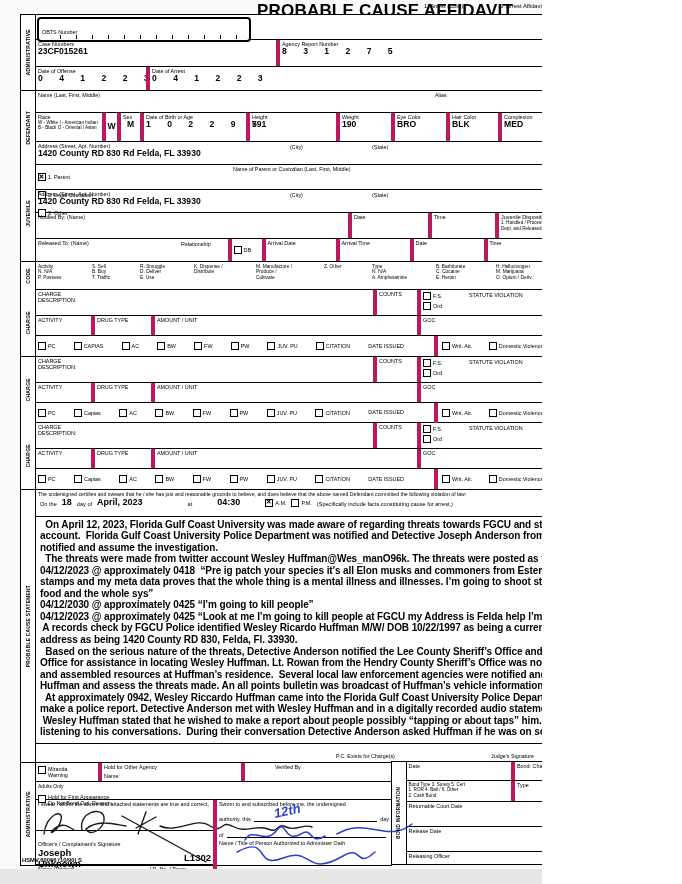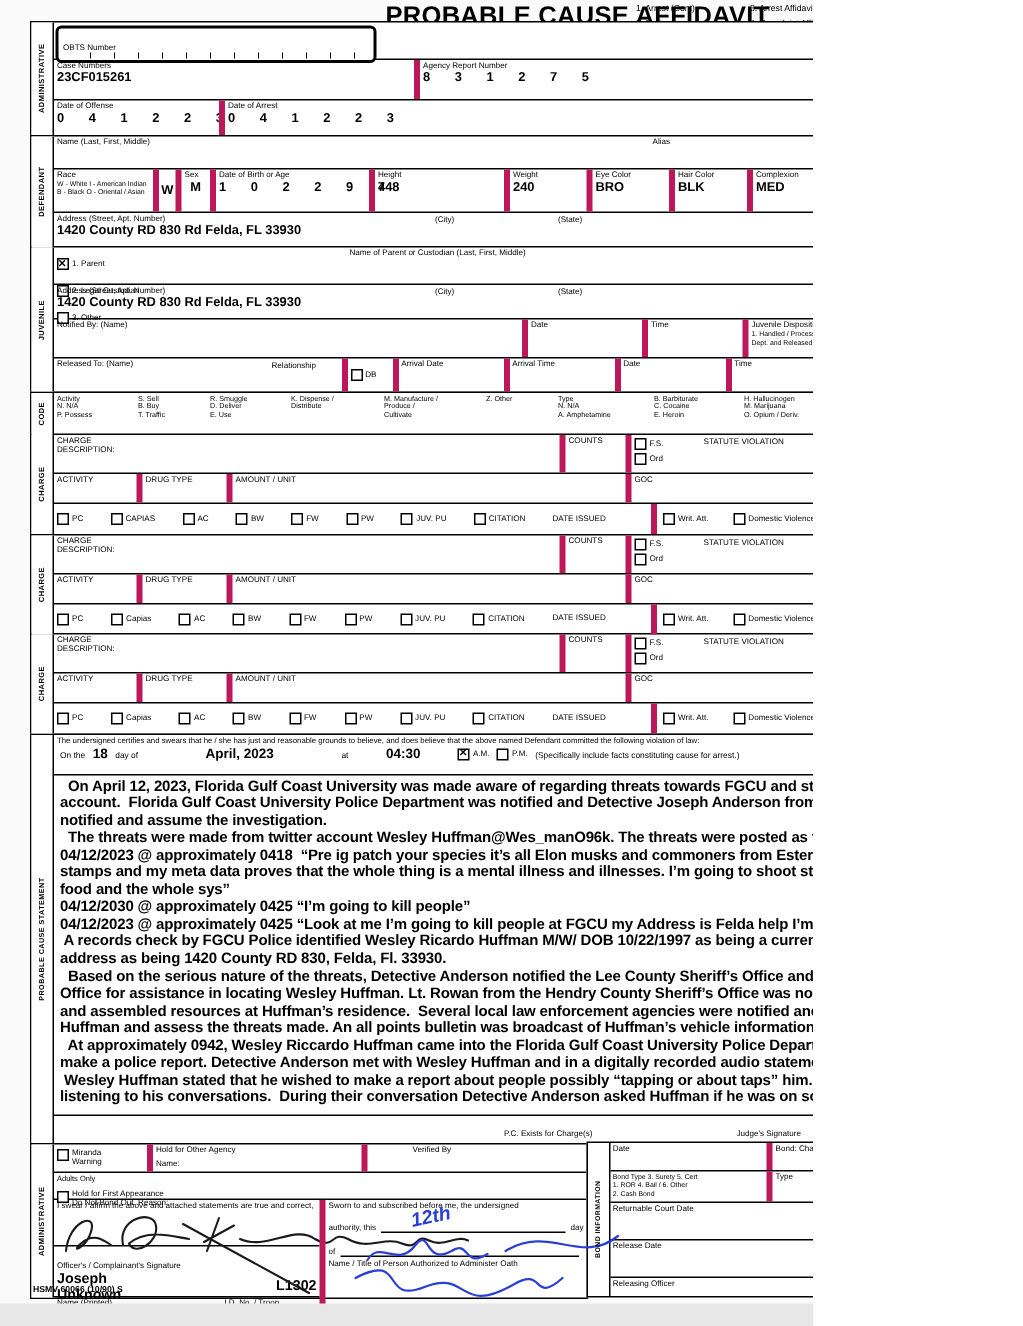--- a/index.html
+++ b/index.html
@@ -124,25 +124,25 @@
           <div class="c" style="width:23px">
             <span class="lbl">Sex</span>
             <span class="val" style="text-align:center">M</span>
           </div>
           <div class="c" style="width:106px">
             <span class="lbl">Date of Birth or Age</span>
             <span class="val digits">1 0 2 2 9 7</span>
           </div>
           <div class="c" style="width:90px">
             <span class="lbl">Height</span>
-            <span class="val">448</span>
+            <span class="val">591</span>
           </div>
           <div class="c" style="width:55px">
             <span class="lbl">Weight</span>
-            <span class="val">240</span>
+            <span class="val">190</span>
           </div>
           <div class="c" style="width:55px">
             <span class="lbl">Eye Color</span>
             <span class="val">BRO</span>
           </div>
           <div class="c" style="width:52px">
             <span class="lbl">Hair Color</span>
             <span class="val">BLK</span>
           </div>
           <div class="c" style="width:58px">
@@ -601,21 +601,21 @@
           <span style="font-size:4.8px">PROBABLE CAUSE STATEMENT</span>
         </div>
       <div class="sbody">
         <div class="r" style="height:26px;flex-direction:column;display:flex">
           <div class="c" style="border-left:none">
             <span class="lbl" style="font-size:5.2px">The undersigned certifies and swears that he / she has just and reasonable grounds to believe, and does believe that the above named Defendant committed the following violation of law:</span>
             <div class="certline">
               <span>On the</span>
               <span class="cv">18</span>
               <span>day of</span>
-              <span class="cv" style="margin-left:40px">April, 2023</span>
+              <span class="cv" style="">April, 2023</span>
               <span style="margin-left:40px">at</span>
               <span class="cv" style="margin-left:20px">04:30</span>
               <span class="ck" style="margin-left:20px">
                   <span class="cb checked"></span>
                   <span>A.M.</span>
                 </span>
               <span class="ck">
                   <span class="cb"></span>
                   <span>P.M.</span>
                 </span>

